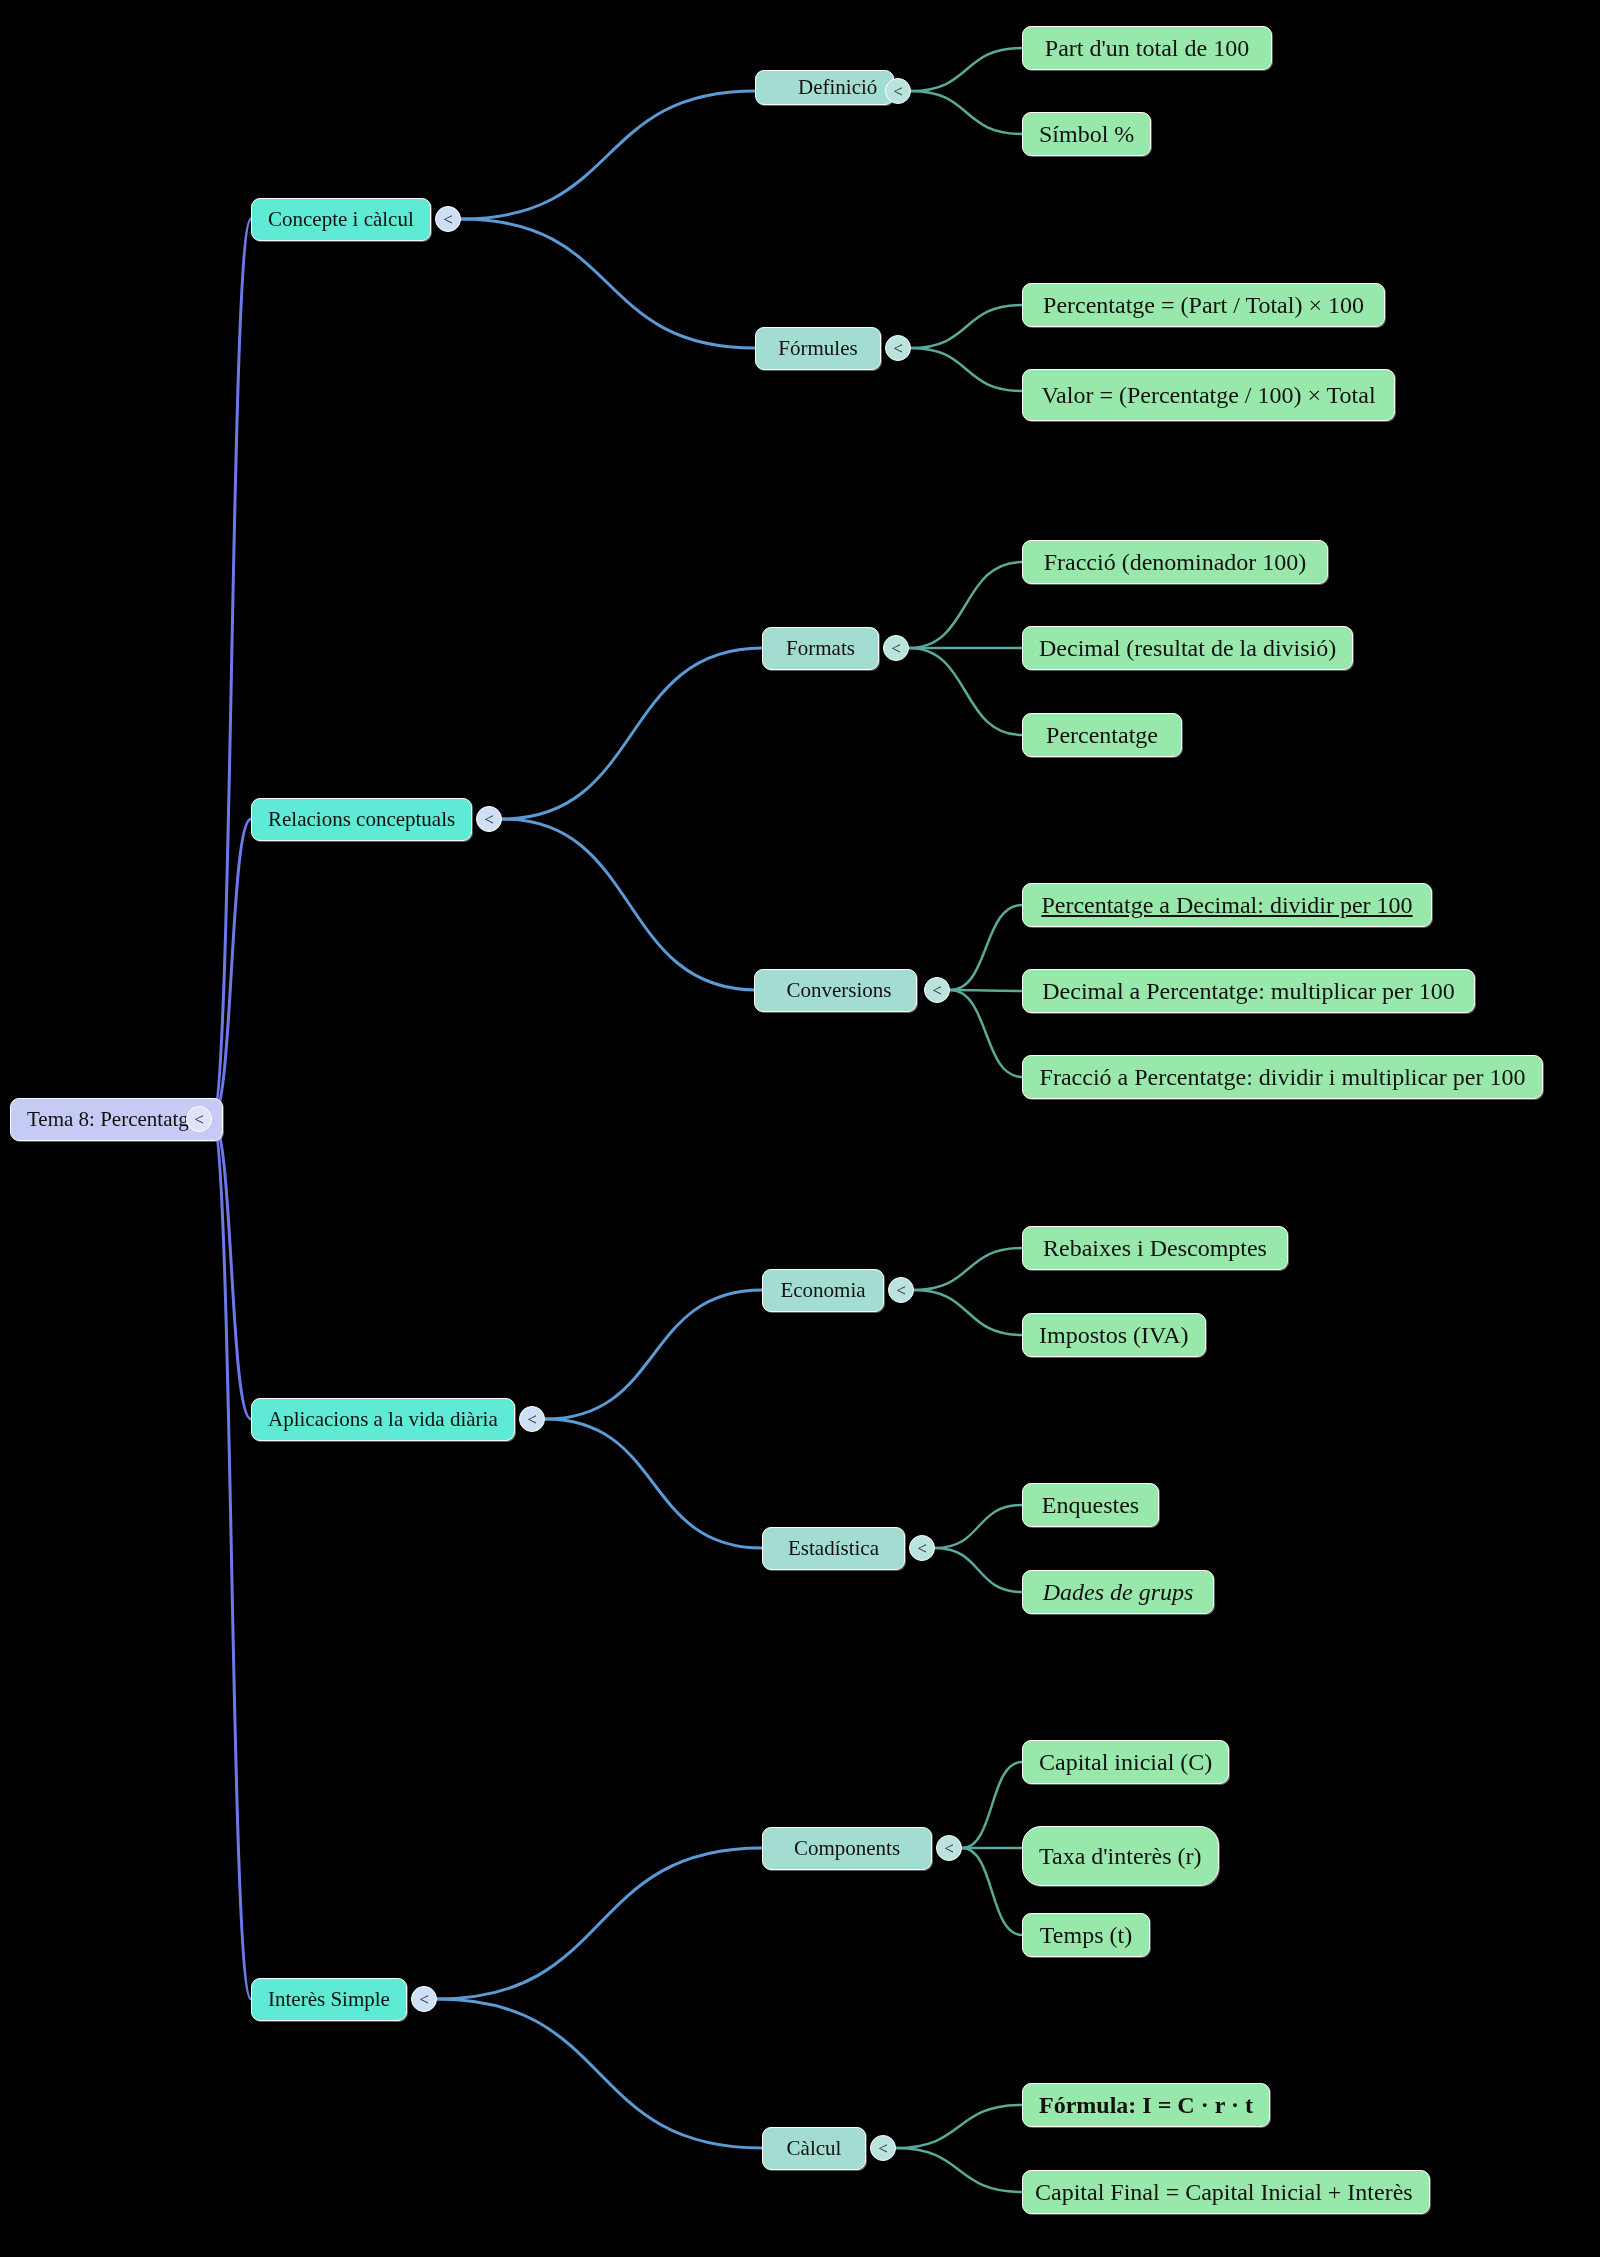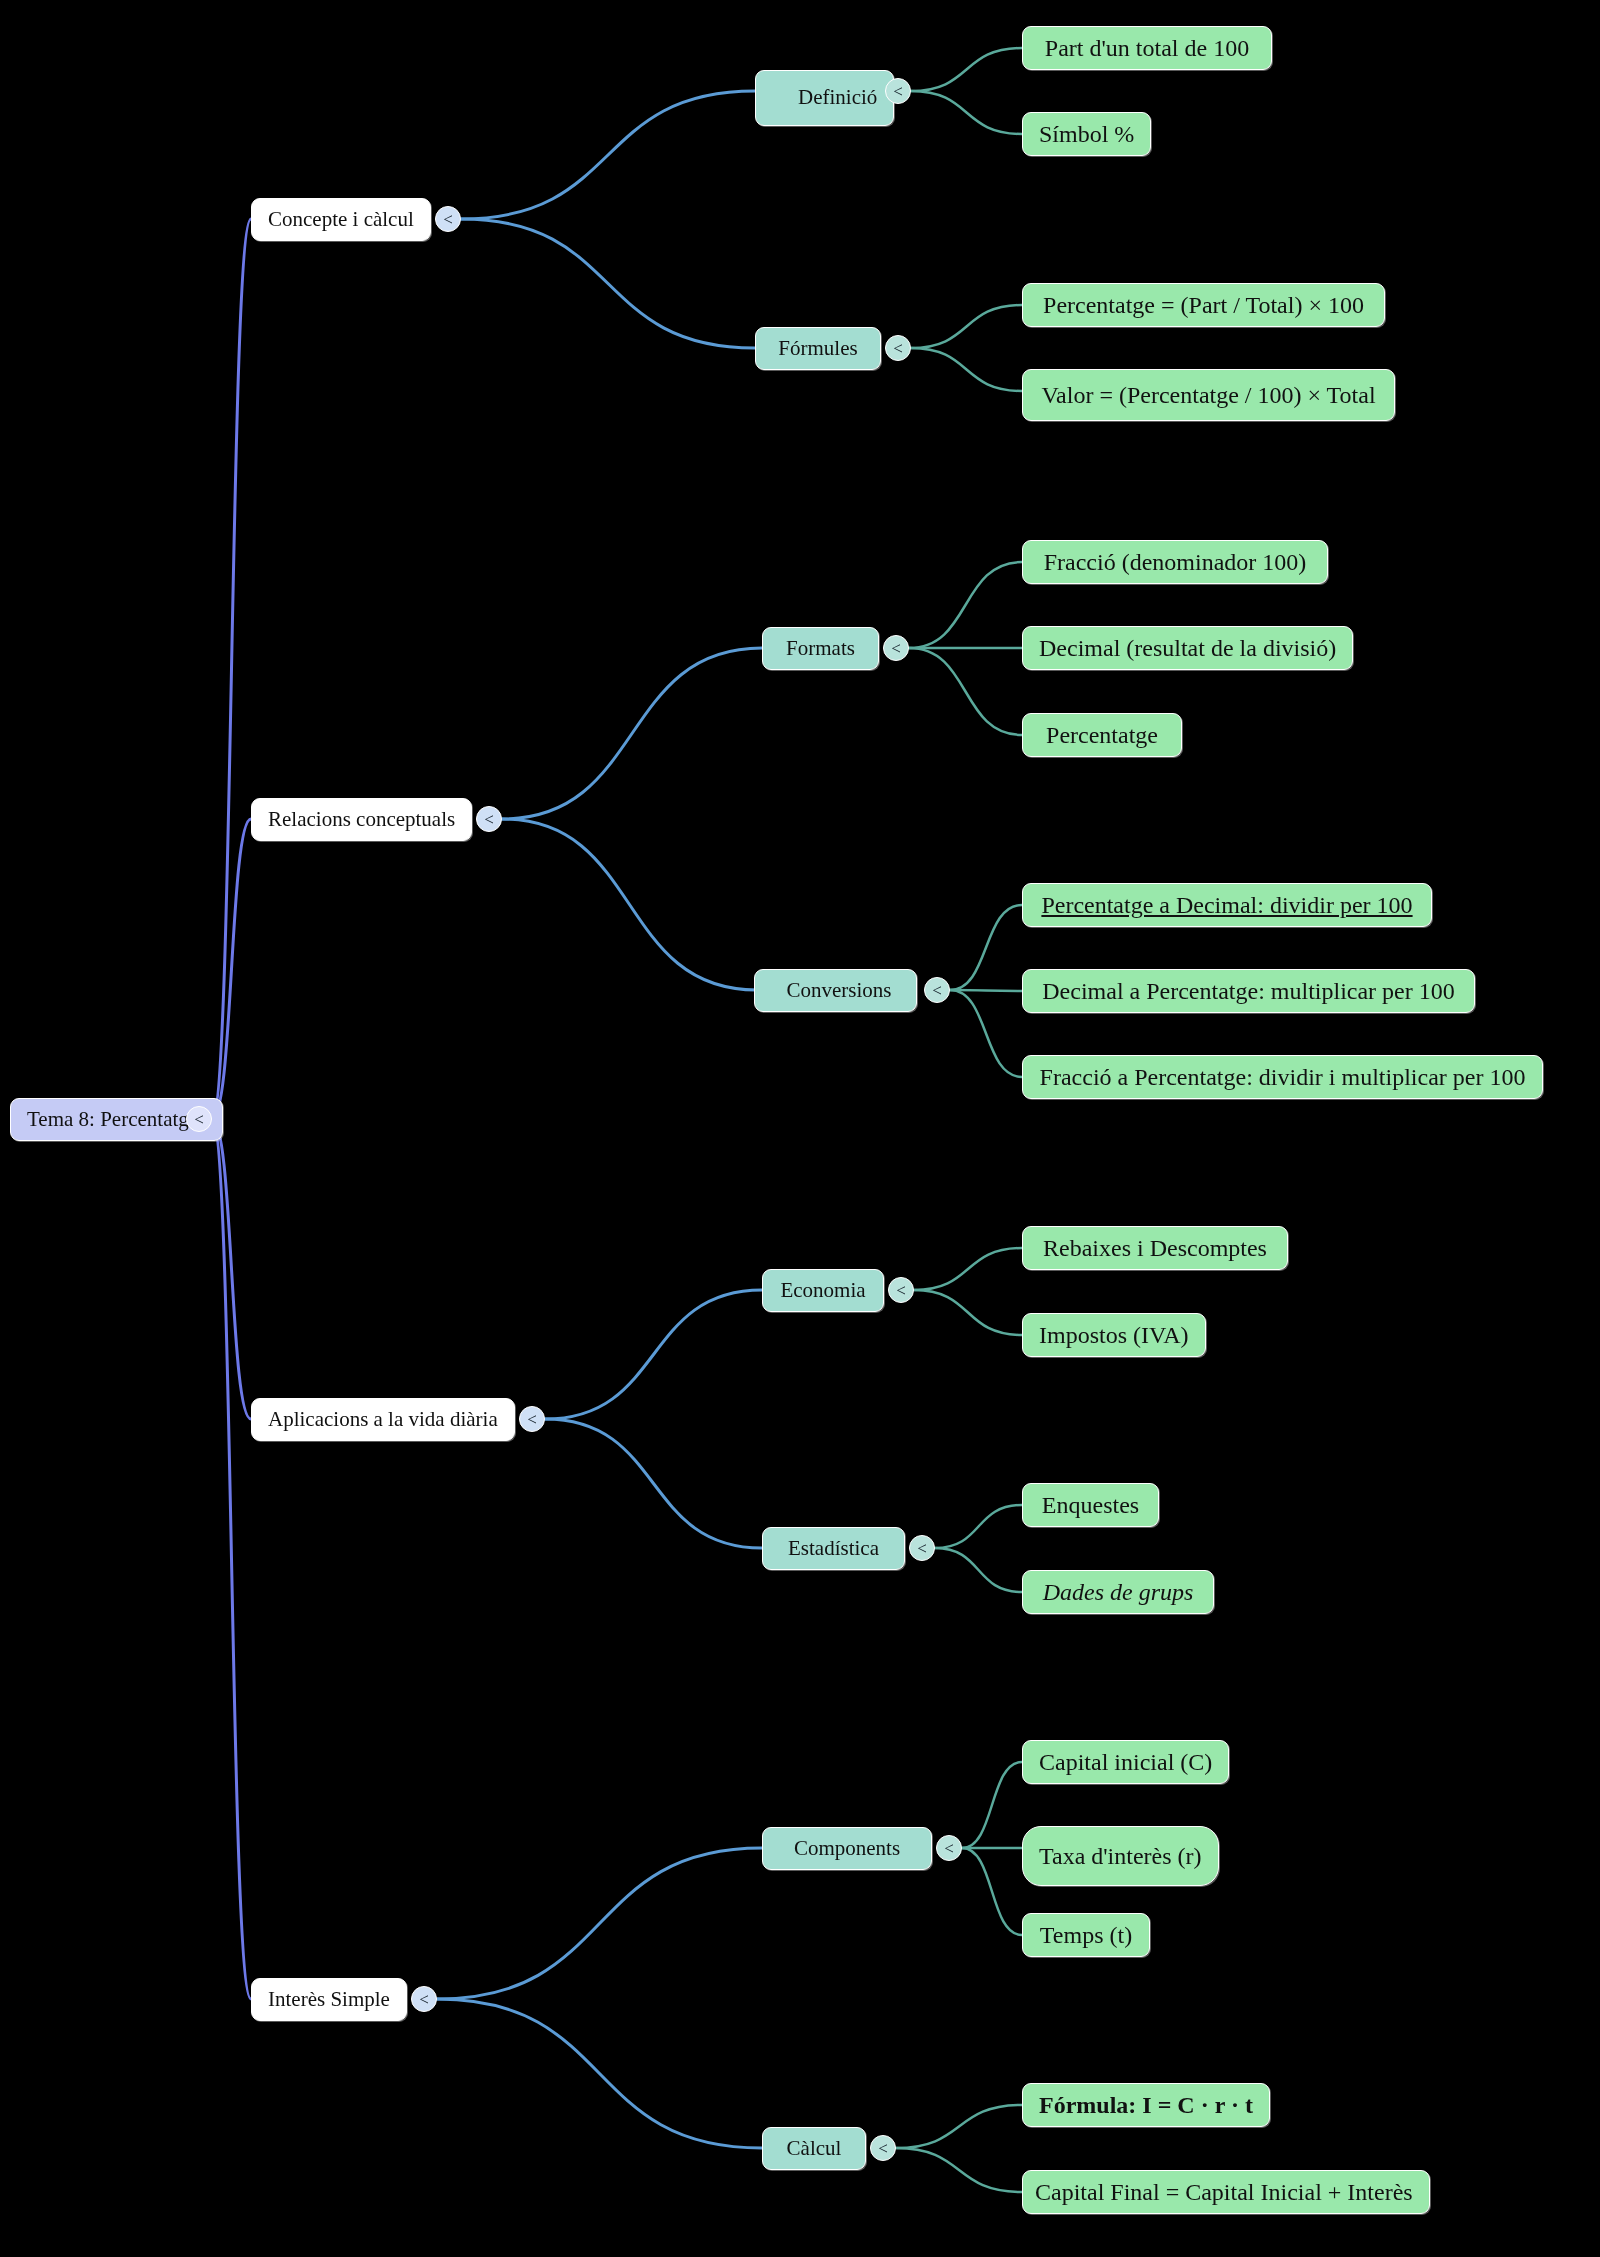--- a/index.html
+++ b/index.html
@@ -33,21 +33,21 @@
     white-space:nowrap;
     line-height:1;
     box-shadow:1px 1px 0 rgba(255,255,255,.35);
   }
   .node.root{
     background:#c5cbf5;
     border-color:#ffffff;
     font-size:21px;
   }
   .node.branch{
-    background:#ffffff;
+    background:#5eead4;
     border-color:#ffffff;
     font-size:21px;
   }
   .node.sub{
     background:#a3ddd1;
     border-color:#ffffff;
     font-size:21px;
   }
   .node.leaf{
     background:#99e8ab;
@@ -112,21 +112,21 @@
     </svg>
   <div id="nodes">
       <div class="node root" style="left: 10px; top: 1097.5px; min-width: 172px; height: 43px;">
         <span>Tema 8: Percentatges</span>
       </div>
       <div class="collapser lv0" style="left: 186px; top: 1106px;">&lt;</div>
       <div class="node branch" style="left: 251px; top: 197.5px; min-width: 148px; height: 43px;">
         <span>Concepte i càlcul</span>
       </div>
       <div class="collapser lv1" style="left: 435px; top: 206px;">&lt;</div>
-      <div class="node sub" style="left: 755px; top: 69.5px; min-width: 126px; height: 56px; padding-left: 42px;">
+      <div class="node sub" style="left: 755px; top: 69.5px; min-width: 126px; height: 35px; padding-left: 42px;">
         <span>Definició</span>
       </div>
       <div class="collapser lv2" style="left: 885px; top: 78px;">&lt;</div>
       <div class="node leaf" style="left: 1022px; top: 26px; min-width: 250px; height: 44px;">
         <span>Part d'un total de 100</span>
       </div>
       <div class="node leaf" style="left: 1022px; top: 112px; min-width: 125px; height: 44px;">
         <span>Símbol %</span>
       </div>
       <div class="node sub" style="left: 755px; top: 326.5px; min-width: 126px; height: 43px;">

